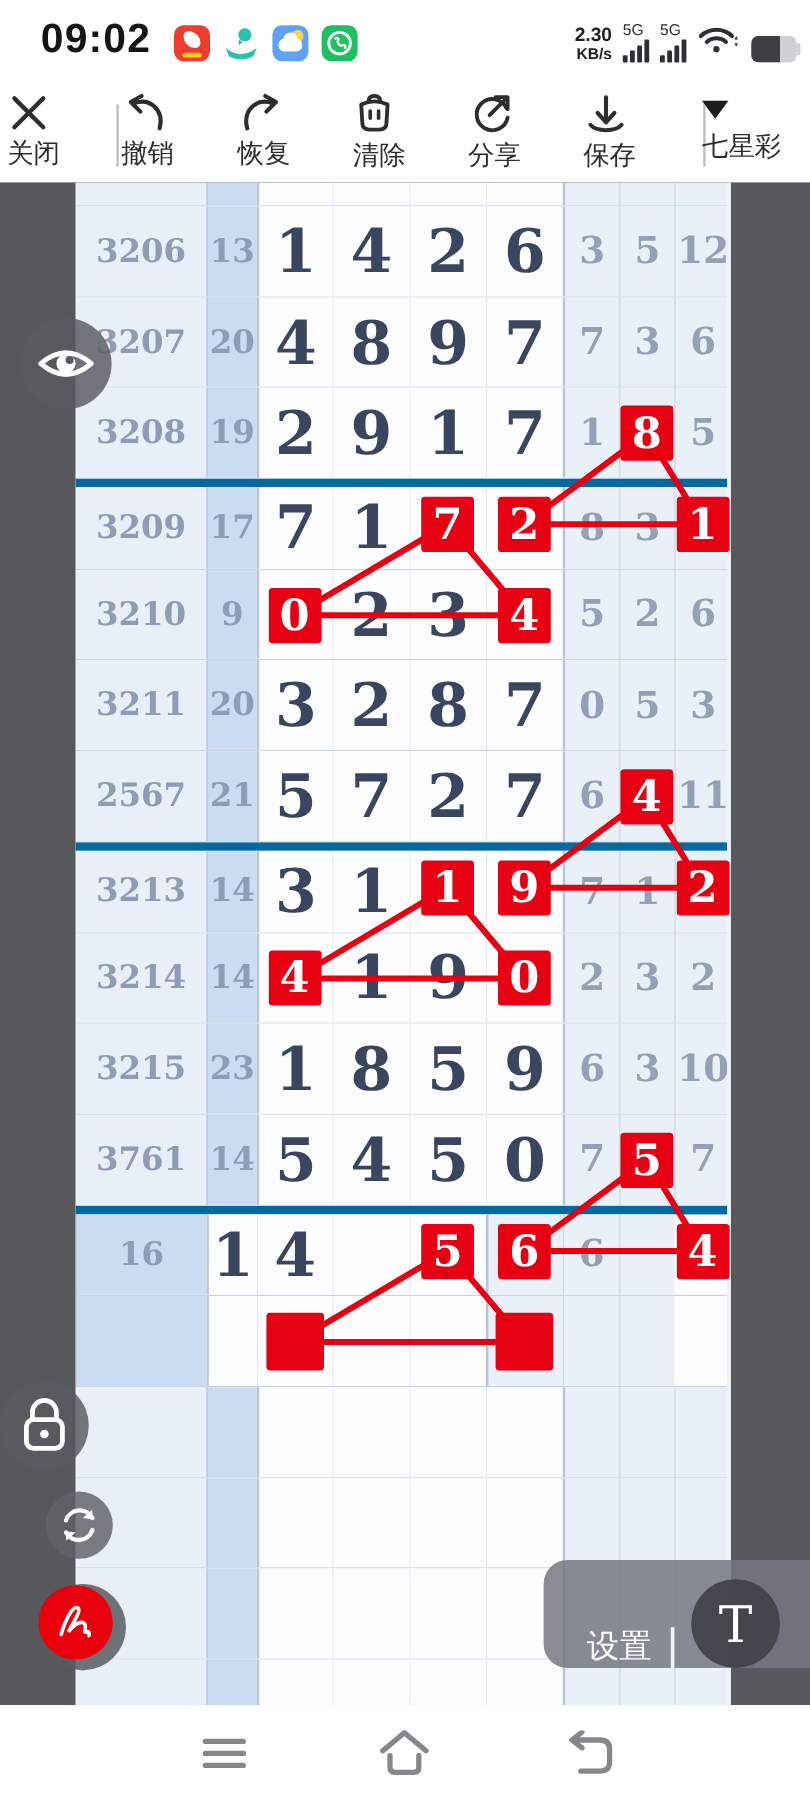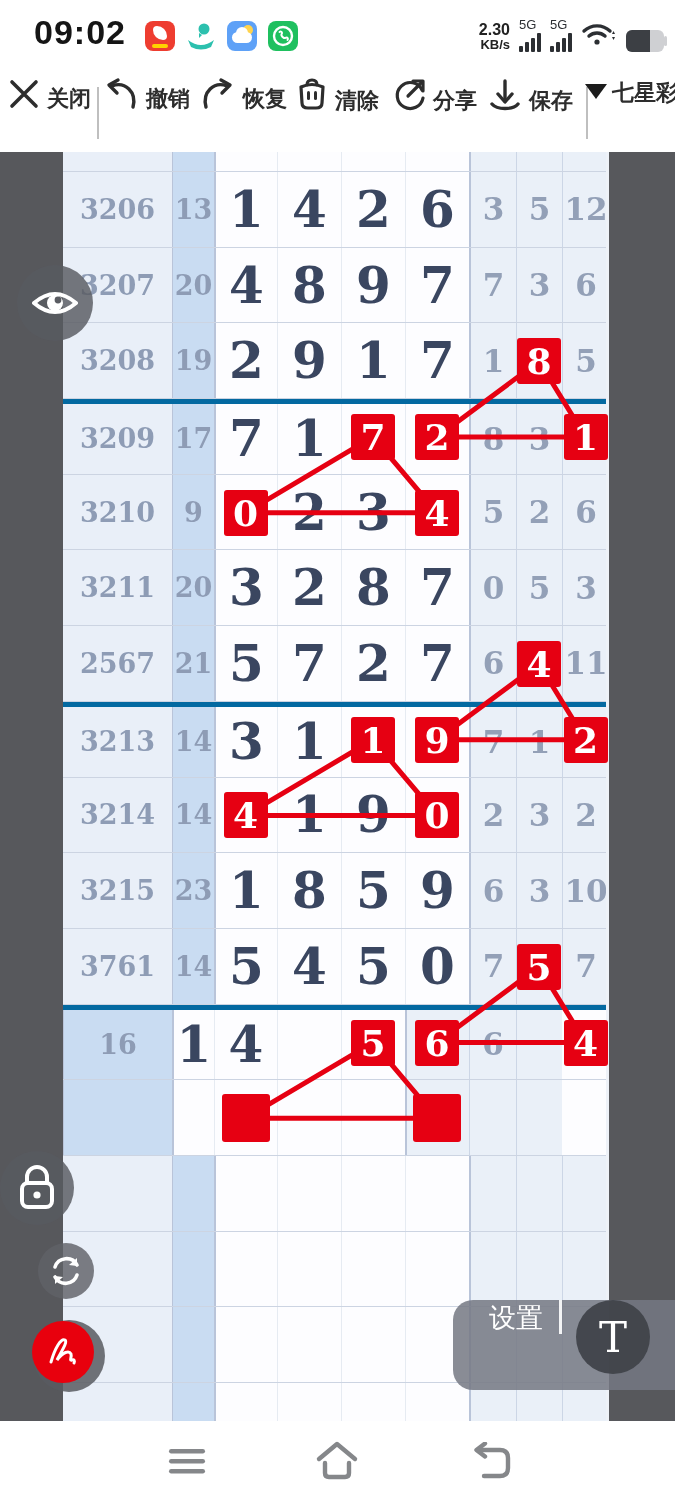--- a/index.html
+++ b/index.html
@@ -30,34 +30,34 @@
   .simgrp { display:flex; flex-direction:column; align-items:flex-start; padding-bottom:1px; }
   .simlbl { font-size:13px; font-weight:normal; color:#2c2f33; line-height:1; margin-bottom:2px; }
   .bars { display:flex; align-items:flex-end; gap:2px; height:19px; }
   .bars i { display:block; width:4px; background:#2c2f33; border-radius:1px; }
   .battery { position:relative; width:41px; height:22px; margin-bottom:1px; }
   .batt-body { position:absolute; left:0; top:0; width:38px; height:22px; border-radius:6px; background:#cfd0d3; overflow:hidden; }
   .batt-fill { position:absolute; left:0; top:0; width:24px; height:22px; background:#3c3f44; }
   .batt-tip { position:absolute; right:0; top:6px; width:3px; height:10px; border-radius:2px; background:#cfd0d3; }
   
   .toolbar { position:absolute; left:0; top:65px; width:675px; height:87px; background:#fff; }
-  .titem { position:absolute; top:12px; width:84px; display:flex; flex-direction:row; align-items:flex-end; gap:5px; color:#2d2d2d; cursor:default;font-weight:bold; }
+  .titem { position:absolute; top:12px; width:84px; display:flex; flex-direction:column; align-items:flex-start; gap:5px; color:#2d2d2d; cursor:default; }
   .titem svg { display:block; }
   .tlabel { font-size:22px; color:#2d2d2d; line-height:1.1; white-space:nowrap; }
   .tsep { position:absolute; top:22px; width:2px; height:52px; background:#bfbfbf; }
   .tri-down { width:0; height:0; border-left:11px solid transparent; border-right:11px solid transparent; border-top:15px solid #1c1c1c; margin:7px 0 6px; }
   
   .canvas { position:absolute; left:0; top:152px; width:675px; height:1269px; background:#57585c; overflow:hidden; }
   
   .tbl { position:absolute; left:63px; top:0; width:546px; height:1269px; background:#fdfdff;
          border-right:3px solid #eef2f8; overflow:hidden; }
   .trow { display:grid; grid-template-columns:109px 42px 63px 64px 64px 64px 47px 46px 47px;
           height:75.7px; border-bottom:1px solid #ccd4e2; }
   .trow.partial { height:20px; }
-  .trow.thick { border-top:5px solid #0369a1; }
+  .trow.thick { border-top:7px solid #0369a1; }
   .cell { display:flex; align-items:center; justify-content:center; overflow:hidden;
           font-family:"DejaVu Serif", serif; font-weight:bold; }
   .c-issue { background:#e9eff8; color:#8e9cb5; font-size:27px; }
   .c-sum   { background:#c9dcf2; color:#8e9cb5; font-size:27px; border-left:1px solid #b9c4d9; }
   .c-d     { background:#fdfdff; color:#3a4660; font-size:50px; border-left:1px solid #e6ebf2; }
   .c-d.first { border-left:2px solid #b9c4d9; }
   .c-s     { background:#eaf0f8; color:#93a0b7; font-size:31px; border-left:1px solid #ccd6e6; }
   .c-s.first { border-left:2px solid #b9c4d9; }
   
   .overlay-svg { position:absolute; left:0; top:0; width:675px; height:1500px; pointer-events:none; z-index:5; }
@@ -72,21 +72,21 @@
   
   .fab { position:absolute; border-radius:50%; display:flex; align-items:center; justify-content:center; z-index:8; }
   .fab-eye  { left:17px;  top:265px;  width:76px; height:76px; background:rgba(88,90,96,.82); }
   .fab-lock { left:0px;   top:1151px; width:74px; height:74px; background:rgba(88,90,96,.82); }
   .fab-sync { left:38px;  top:1243px; width:56px; height:56px; background:rgba(96,98,104,.82); }
   .fab-pen-back { left:33px; top:1320px; width:72px; height:72px; background:rgba(88,90,96,.85); }
   .fab-pen  { left:32px;  top:1321px; width:62px; height:62px; background:#e8000d; }
   
   .setpanel { position:absolute; left:453px; top:1300px; width:222px; height:90px; z-index:8;
               background:rgba(116,120,130,.85); border-radius:20px 0 0 20px;
-              display:flex; align-items:flex-start; }
+              display:flex; align-items:flex-end; }
   .setlabel { color:#fff; font-size:27px; margin-left:36px; }
   .setdiv { width:3px; height:34px; background:rgba(255,255,255,.9); margin:0 14px 0 16px; }
   .texttool { width:74px; height:74px; border-radius:50%; background:rgba(64,67,74,.95);
               display:flex; align-items:center; justify-content:center;
               color:#fff; font-family:"DejaVu Serif", serif; font-size:42px; }
   
   .navbar { position:absolute; left:0; top:1421px; width:675px; height:79px; background:#fff;
             display:flex; align-items:center; }
   .navbtn { position:absolute; top:0; height:79px; width:80px; display:flex; align-items:center; justify-content:center; }
 </style>

